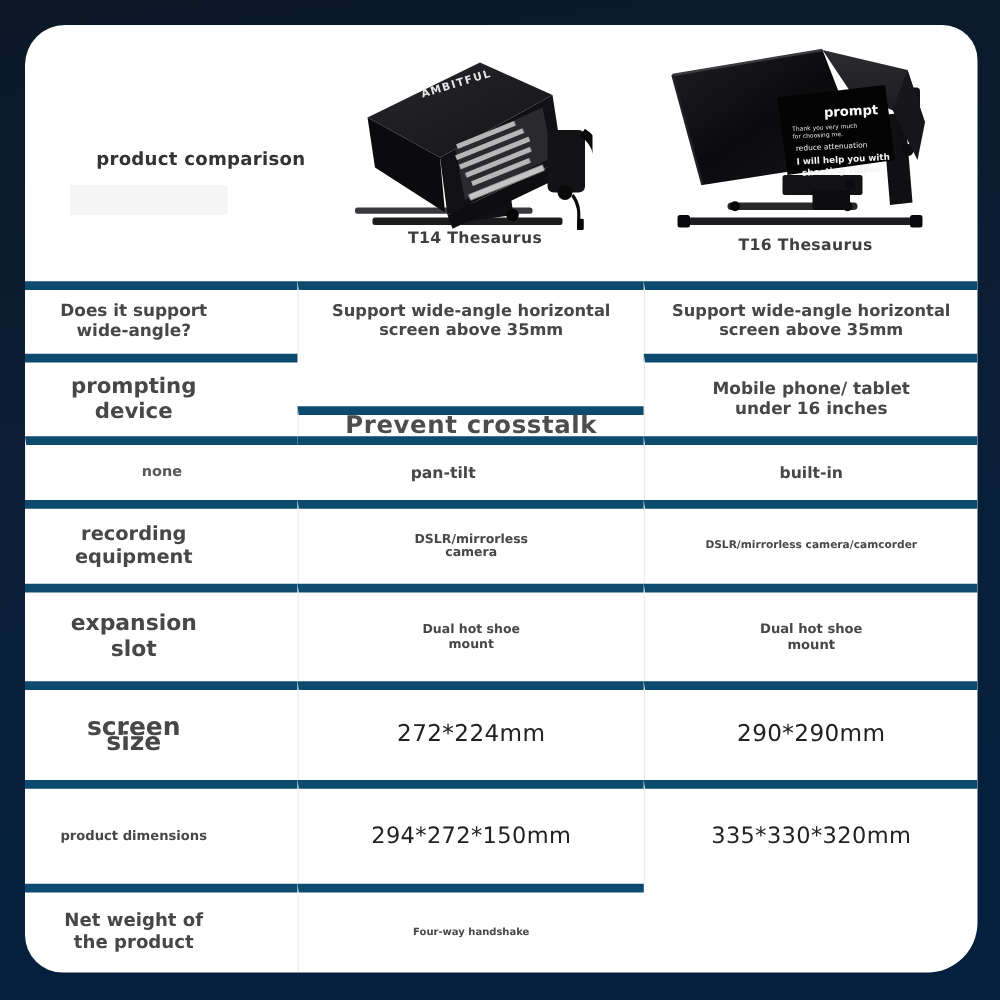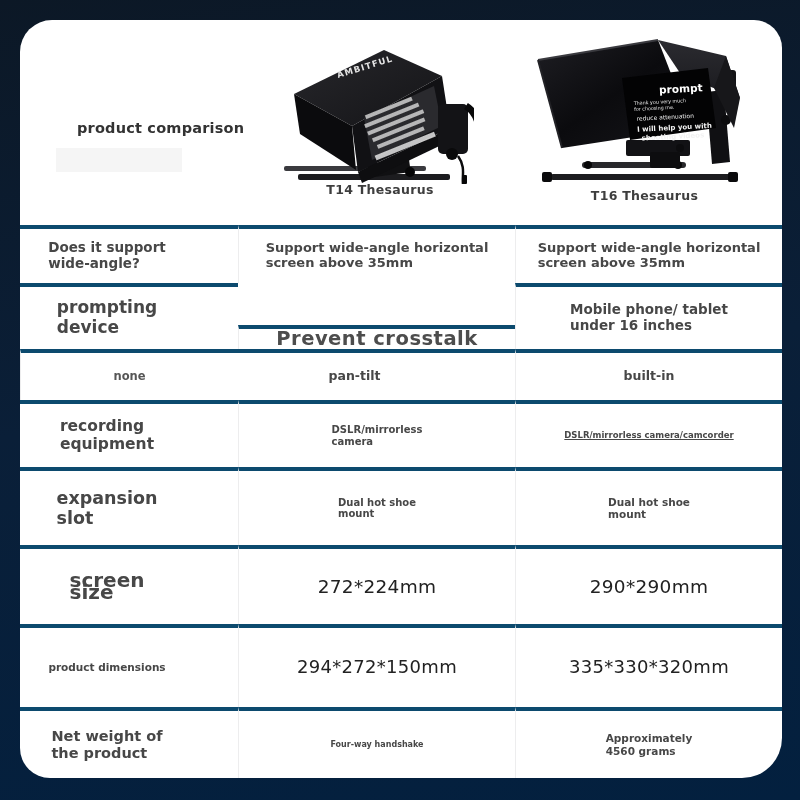--- a/index.html
+++ b/index.html
@@ -17,37 +17,37 @@
   .p-t14{left:262px;top:22px;width:192px;height:142px;}
   .p-t16{left:510px;top:16px;width:228px;height:148px;}
   .product-label{position:absolute;font-size:12.5px;font-weight:bold;color:#3e3e3e;
                  letter-spacing:.3px;text-align:center;}
   .label-t14{left:255px;top:162px;width:210px;}
   .label-t16{left:512px;top:168px;width:225px;}
   
   .table{display:grid;grid-template-columns:218px 277px 1fr;
          grid-template-rows:58px 66px 51px 67px 78px 79px 83px auto;
          width:100%;height:553px;}
-  .cell{display:flex;align-items:center;justify-content:center;
-        white-space:pre-line;border-top:4px solid #0c4a6e;color:#474747;font-weight:bold;
+  .cell{display:flex;align-items:center;justify-content:center;text-align:center;
+        white-space:pre-line;border-top:7px solid #0c4a6e;color:#474747;font-weight:bold;
         line-height:1.15;}
   .label{padding-right:44px;}
   .val{border-left:1px solid #ededee;}
   .num{font-weight:normal;color:#222222;letter-spacing:.3px;}
   .r0.label{font-size:13.5px;}
   .r0.val{font-size:13px;}
   .r1.label{font-size:17px;}
   .r1.t14{font-size:19.5px;color:#4d4d4d;letter-spacing:.5px;margin-top:42px;}
   .r1.t16{font-size:13.5px;}
   .r2.label{font-size:12.5px;}
   .r2.t14{font-size:11.5px;color:#565656;}
   .r2.t16{font-size:12.5px;}
   .r3.label{font-size:15.5px;}
   .r3.t14{font-size:10px;}
-  .r3.t16{font-size:8.5px;text-decoration:underline;}
+  .r3.t16{font-size:8.5px;}
   .r4.label{font-size:17.5px;}
   .r4.t14{font-size:10px;}
   .r4.t16{font-size:10.5px;}
   .r5.label{font-size:20px;line-height:.58;}
   .r5.val{font-size:18.5px;}
   .r6.label{font-size:10.5px;}
   .r6.val{font-size:18px;}
   .r7.label{font-size:14.5px;}
   .r7.t14{font-size:8px;}
   .r7.t16{font-size:10.5px;}
@@ -209,18 +209,16 @@
       <div class="cell val t14 num r5">272*224mm</div>
       <div class="cell val t16 num r5">290*290mm</div>
 
       <div class="cell label r6">product dimensions</div>
       <div class="cell val t14 num r6">294*272*150mm</div>
       <div class="cell val t16 num r6">335*330*320mm</div>
 
       <div class="cell label r7">Net weight of
 the product</div>
       <div class="cell val t14 r7">Four-way handshake</div>
-      <div class="cell val t16 r7">Approximately
-4560 grams</div>
     </div>
 
   </div>
 </div>
 
 </body></html>

